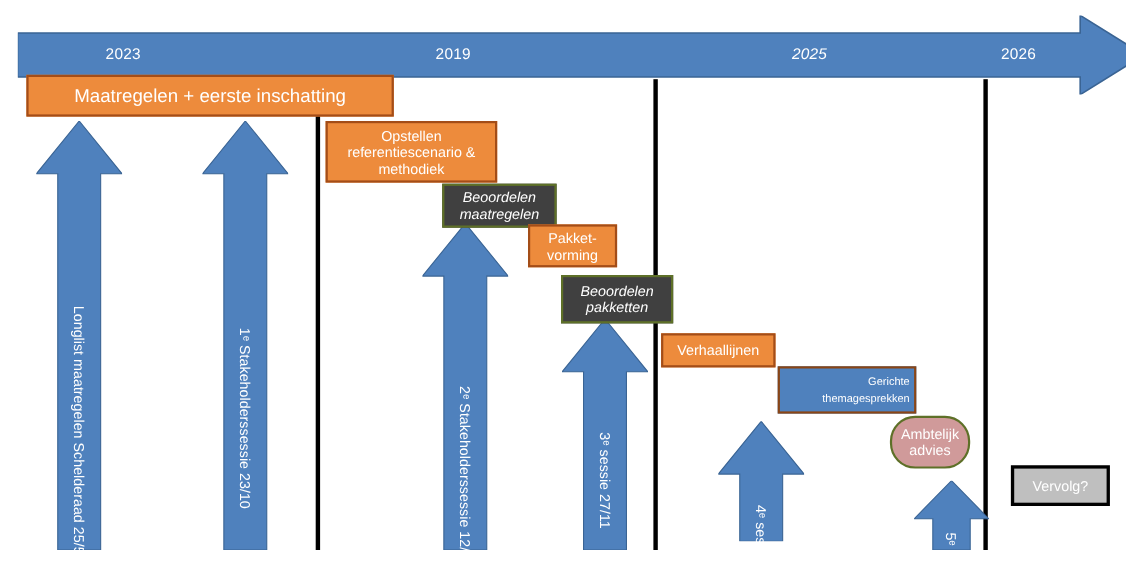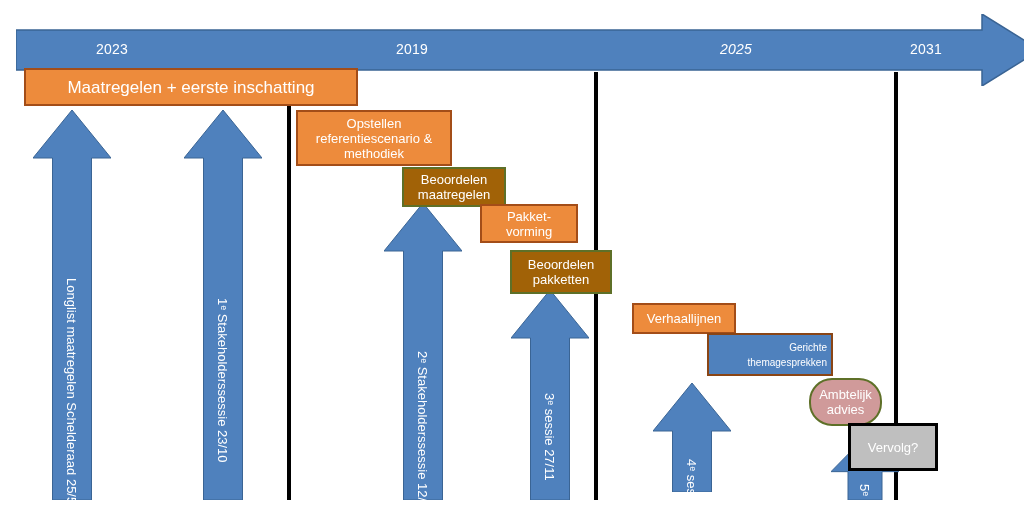--- a/index.html
+++ b/index.html
@@ -56,21 +56,21 @@
     justify-content: center;
     text-align: center;
     color: #ffffff;
     font-size: 13px;
     line-height: 15px;
     padding: 2px 4px;
     border-style: solid;
     border-width: 2px;
   }
   .box-orange  { background: #ED8B3C; border-color: #A34D18; }
-  .box-green   { background: #a16207; border-color: #5E7028; }
+  .box-green   { background: #404040; border-color: #5E7028; font-style: italic; }
   .box-blue    { background: #4F81BD; border-color: #8A4515; }
   .box-pink    { background: #D09A9A; border-color: #5E7028; }
   .box-grey    { background: #BFBFBF; border-color: #000000; border-width: 3px; }
 
   
   .uparrow {
     position: absolute;
   }
   .uparrow svg { display: block; }
   .uparrow-label {
@@ -91,21 +91,21 @@
   <div class="timeline-bar">
     <svg width="1024" height="72" viewBox="0 0 1024 72">
       <polygon points="0,16 966,16 966,0 1024,36 966,72 966,56 0,56" fill="#4F81BD" stroke="#3A6494" stroke-width="1.5"></polygon>
     </svg>
   </div>
 
   <div id="years">
       <div class="year-label" style="left: 56px; width: 80px;">2023</div>
       <div class="year-label" style="left: 356px; width: 80px;">2019</div>
       <div class="year-label" style="left: 680px; width: 80px; font-style: italic;">2025</div>
-      <div class="year-label" style="left: 870px; width: 80px;">2031</div>
+      <div class="year-label" style="left: 870px; width: 80px;">2026</div>
     </div>
   <div id="dividers">
       <div class="divider" style="left: 271px; top: 72px; height: 428px;"></div>
       <div class="divider" style="left: 578px; top: 72px; height: 428px;"></div>
       <div class="divider" style="left: 878px; top: 72px; height: 428px;"></div>
     </div>
   <div id="arrows">
       <div class="uparrow" style="left: 17px; top: 110px; width: 78px; height: 390px;">
         <svg width="78" height="390" viewBox="0 0 78 390">
           <polygon points="39,0 78,48 58.5,48 58.5,390 19.5,390 19.5,48 0,48" fill="#4F81BD" stroke="#3A6494" stroke-width="1"></polygon>
@@ -140,21 +140,21 @@
         <svg width="68" height="63" viewBox="0 0 68 63">
           <polygon points="34,0 68,34.650000000000006 51,34.650000000000006 51,63 17,63 17,34.650000000000006 0,34.650000000000006" fill="#4F81BD" stroke="#3A6494" stroke-width="1"></polygon>
         </svg>
         <div class="uparrow-label" style="left: 41px; top: 46.65px;">5ᵉ</div>
       </div>
     </div>
   <div id="boxes">
       <div class="box box-orange" style="left: 8px; top: 68px; width: 334px; height: 38px; font-size: 17px;">Maatregelen + eerste inschatting</div>
       <div class="box box-orange" style="left: 280px; top: 110px; width: 156px; height: 56px; font-size: 13px;">Opstellen referentiescenario &amp; methodiek</div>
       <div class="box box-green" style="left: 386px; top: 167px; width: 104px; height: 40px; font-size: 13px;">Beoordelen maatregelen</div>
-      <div class="box box-orange" style="left: 464px; top: 204px; width: 98px; height: 39px; font-size: 13px;">Pakket-vorming</div>
+      <div class="box box-orange" style="left: 464px; top: 204px; width: 81px; height: 39px; font-size: 13px;">Pakket-vorming</div>
       <div class="box box-green" style="left: 494px; top: 250px; width: 102px; height: 44px; font-size: 13px;">Beoordelen pakketten</div>
-      <div class="box box-orange" style="left: 616px; top: 303px; width: 104px; height: 31px; font-size: 13px;">Verhaallijnen</div>
+      <div class="box box-orange" style="left: 585px; top: 303px; width: 104px; height: 31px; font-size: 13px;">Verhaallijnen</div>
       <div class="box box-blue" style="left: 691px; top: 333px; width: 126px; height: 43px; font-size: 10px; text-align: right;">Gerichte themagesprekken</div>
       <div class="box box-pink" style="left: 793px; top: 378px; width: 73px; height: 48px; font-size: 13px; border-radius: 23px;">Ambtelijk advies</div>
-      <div class="box box-grey" style="left: 832px; top: 423px; width: 90px; height: 48px; font-size: 13px;">Vervolg?</div>
+      <div class="box box-grey" style="left: 903px; top: 423px; width: 90px; height: 37px; font-size: 13px;">Vervolg?</div>
     </div>
 
 </div>
 
 </body></html>

